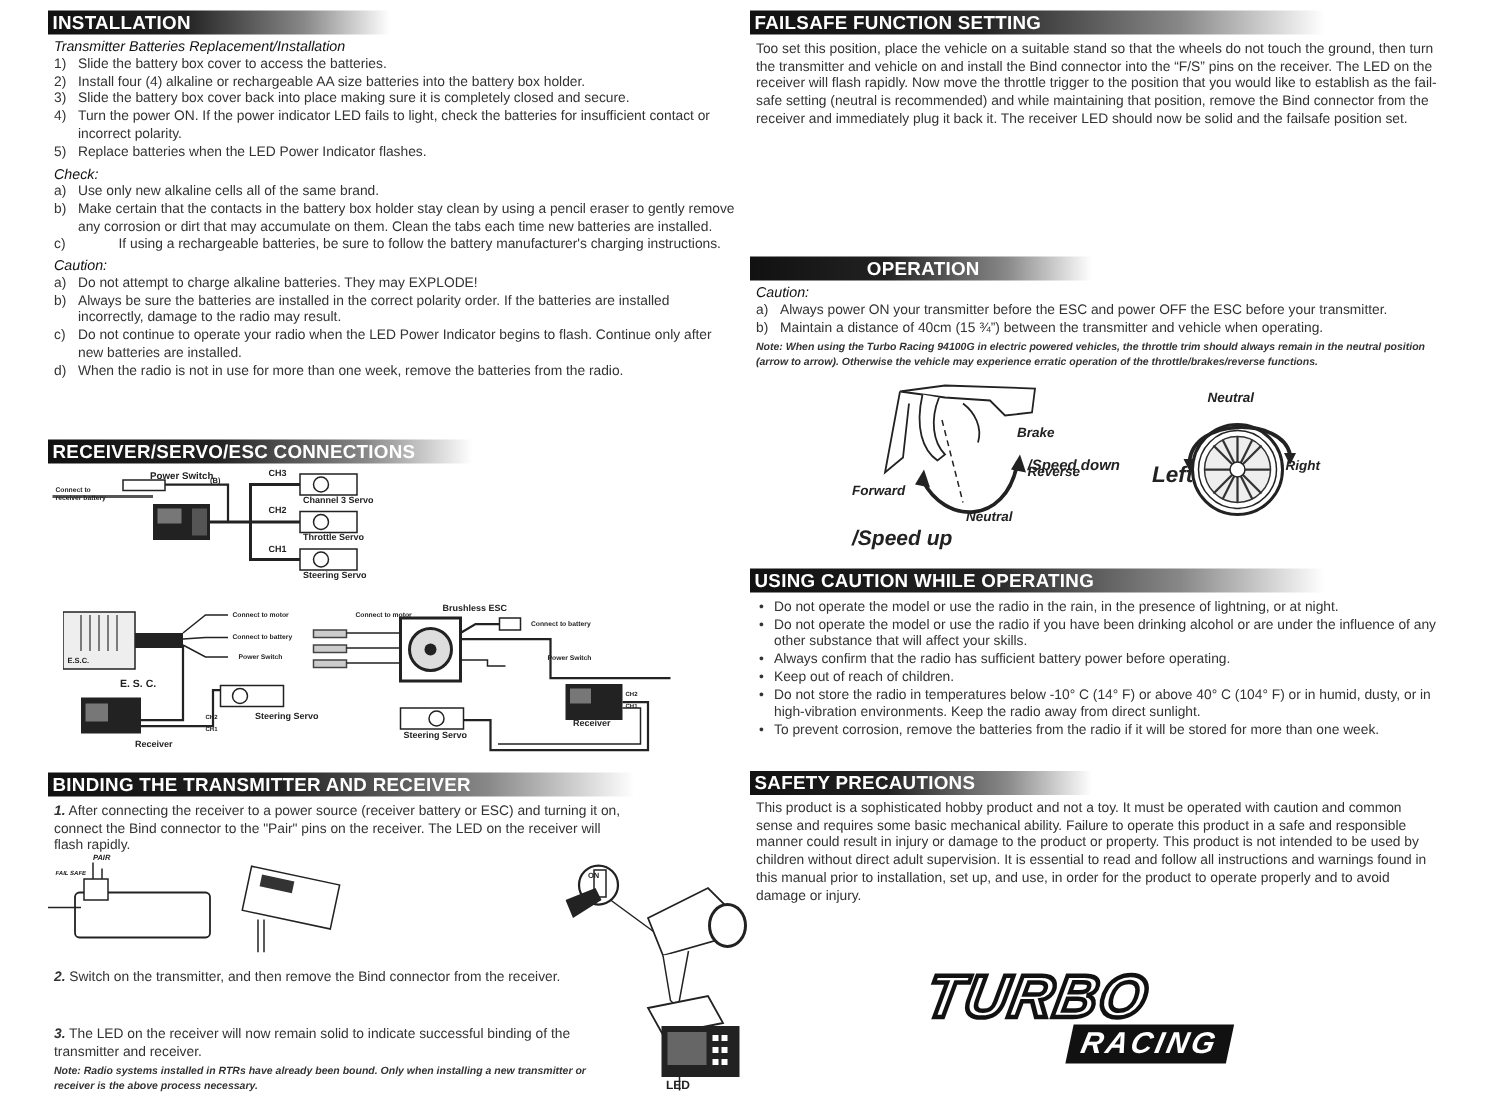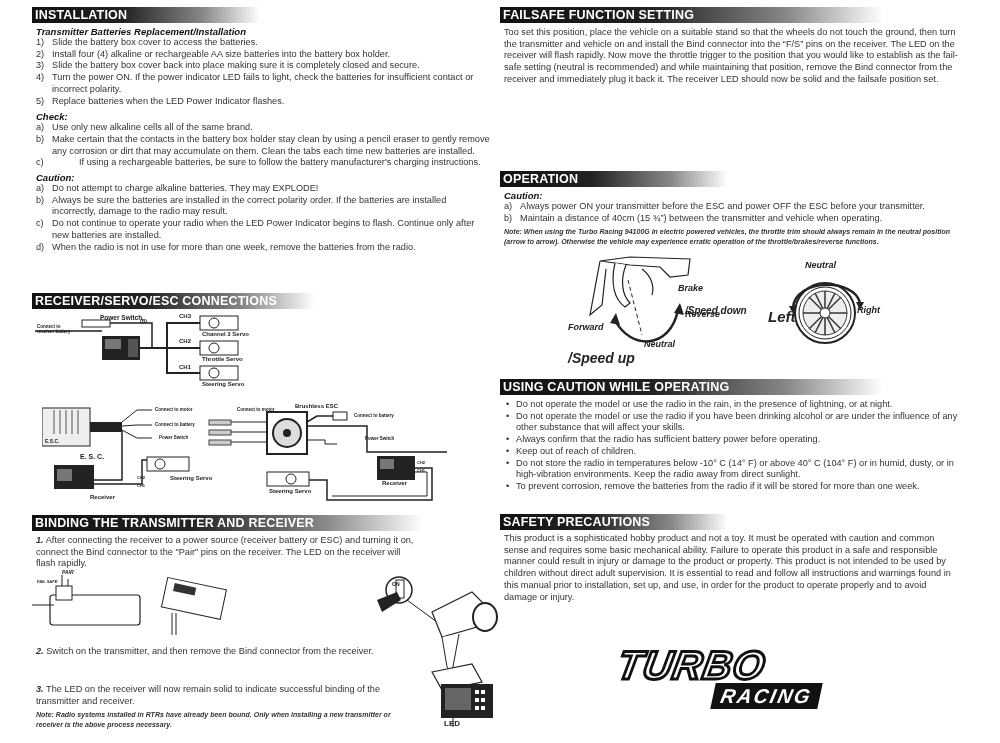--- a/index.html
+++ b/index.html
@@ -1,21 +1,21 @@
 <!DOCTYPE html>
 <html><head>
 <meta charset="utf-8">
 <style>
   html, body { margin:0; padding:0; background:#fff; }
   body { width:1000px; height:743px; position:relative; overflow:hidden; font-family:"Liberation Sans", sans-serif; color:#222; }
   .col { position:absolute; top:0; }
   .col-left { left:32px; width:460px; }
   .col-right { left:500px; width:470px; }
   .hdr { position:absolute; height:16px; background:linear-gradient(90deg,#111 0%,#222 40%,#888 75%,#fff 100%); color:#fff; font-weight:bold; font-size:12.5px; letter-spacing:0.2px; padding-left:3px; line-height:16px; white-space:nowrap; }
-  .sub { font-weight:bold; font-style:italic; font-size:9.5px; color:#111; }
+  .sub { font-weight:normal; font-style:italic; font-size:9.5px; color:#111; }
   .txt { font-size:9.2px; line-height:11.7px; color:#333; }
   .row { display:flex; }
   .row .k { width:16px; flex:none; }
   .row .v { flex:1; }
   .note { font-size:7px; font-style:italic; font-weight:bold; color:#333; line-height:10px; }
   .blk { position:absolute; }
   .bul { display:flex; }
   .bul .k { width:16px; flex:none; text-align:left; padding-left:6px; box-sizing:border-box; }
   .bul .v { flex:1; }
   .lbl { font-size:6px; font-weight:bold; color:#222; position:absolute; white-space:nowrap; }
@@ -241,21 +241,21 @@
   </div>
 </div>
 
 <div class="col col-right">
 
   <div class="hdr" style="top:7px;left:0;width:380px;">FAILSAFE FUNCTION SETTING</div>
   <div class="blk txt" style="top:27px;left:4px;width:460px;">
     <p style="margin:0;">Too set this position, place the vehicle on a suitable stand so that the wheels do not touch the ground, then turn the transmitter and vehicle on and install the Bind connector into the “F/S” pins on the receiver. The LED on the receiver will flash rapidly. Now move the throttle trigger to the position that you would like to establish as the fail-safe setting (neutral is recommended) and while maintaining that position, remove the Bind connector from the receiver and immediately plug it back it. The receiver LED should now be solid and the failsafe position set.</p>
   </div>
 
-  <div class="hdr" style="top:171px;left:0;width:225px;">OPERATION</div>
+  <div class="hdr" style="top:171px;left:0;width:225px;text-align:center;">OPERATION</div>
   <div class="blk" style="top:190px;left:4px;width:466px;">
     <div class="sub">Caution:</div>
     <div class="txt">
       <div class="row">
           <span class="k">a)</span>
           <span class="v">Always power ON your transmitter before the ESC and power OFF the ESC before your transmitter.</span>
         </div>
       <div class="row">
           <span class="k">b)</span>
           <span class="v">Maintain a distance of 40cm (15 ¾”) between the transmitter and vehicle when operating.</span>

